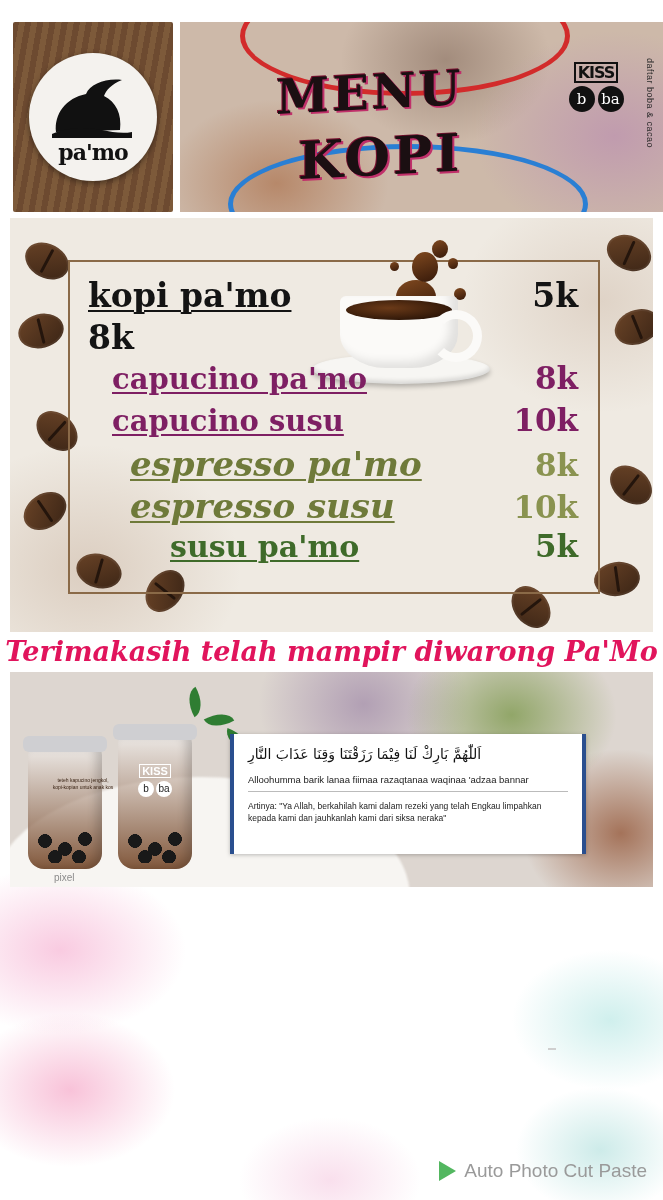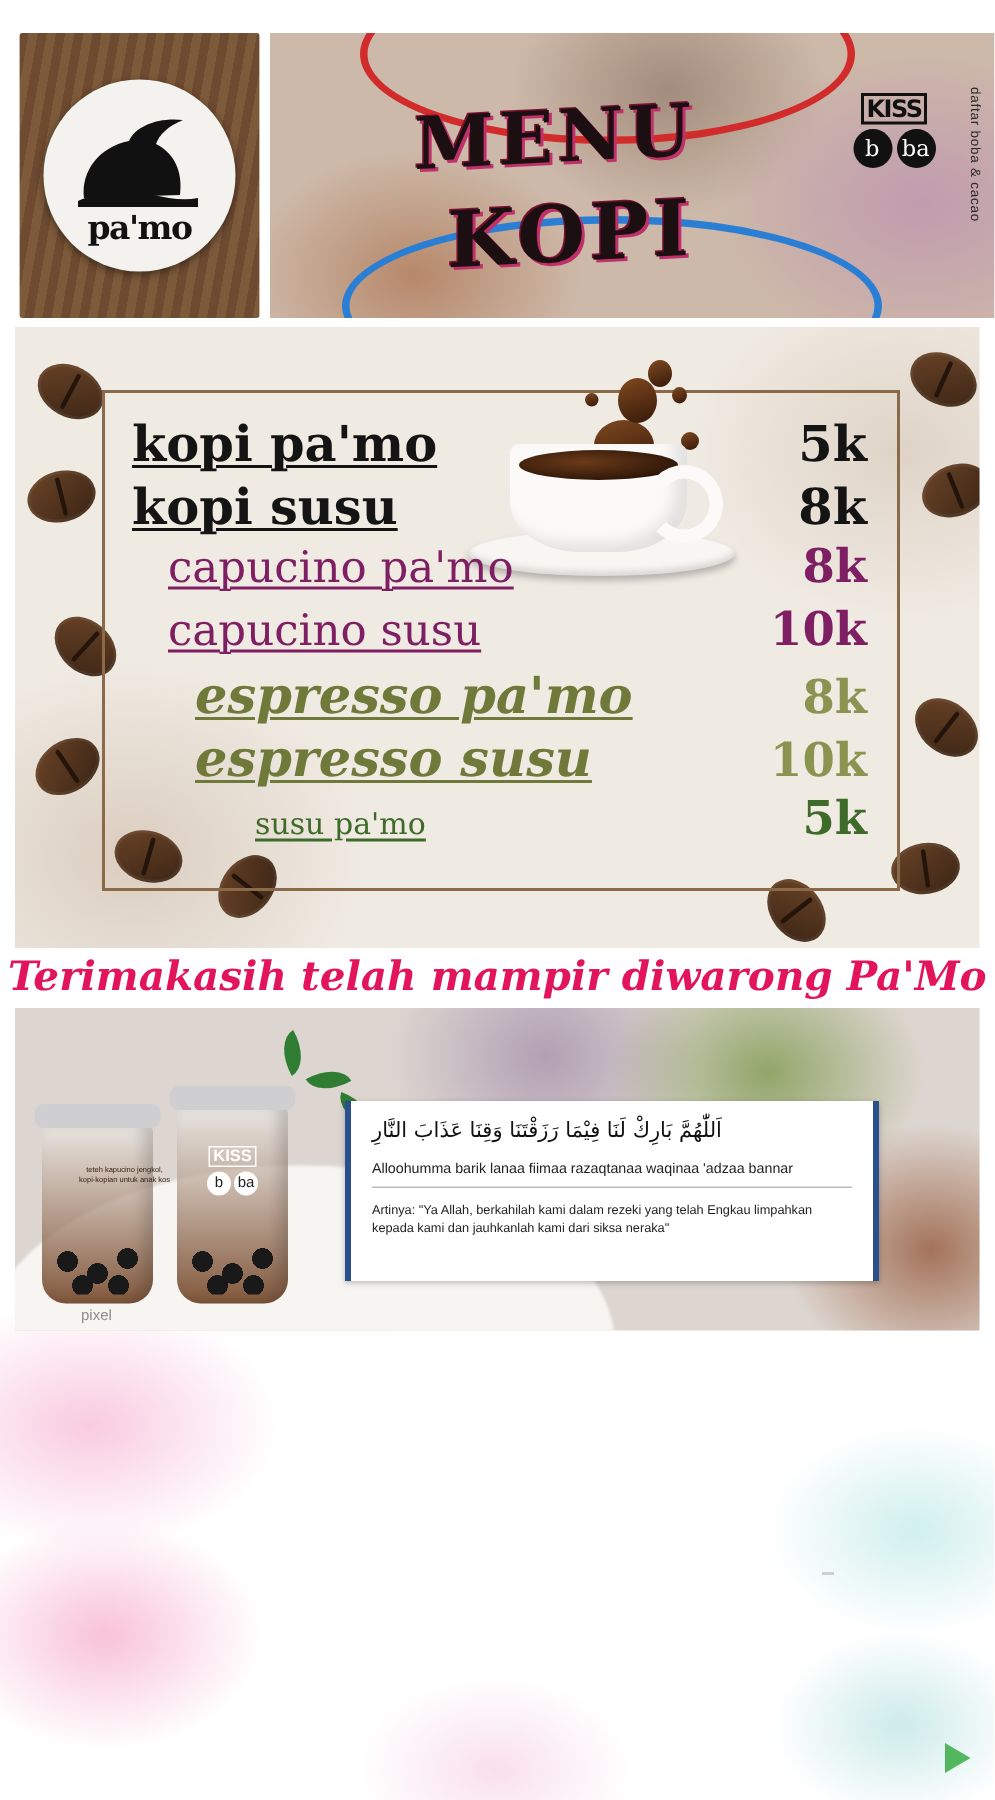--- a/index.html
+++ b/index.html
@@ -216,21 +216,21 @@
     text-underline-offset: 3px;
   }
   .r0 .mprice, .r1 .mprice, .r2 .mprice {
     font-family: "DejaVu Serif", serif;
     font-weight: 700;
     font-size: 33px;
     color: #141414;
   }
   .r3 .mname, .r4 .mname {
     font-family: "DejaVu Serif", serif;
-    font-weight: 400;
+    font-weight: 700;
     font-size: 29px;
     color: #7e1f63;
     text-decoration: underline;
     text-decoration-thickness: 2px;
     text-underline-offset: 3px;
     padding-left: 24px;
   }
   .r3 .mprice, .r4 .mprice {
     font-family: "DejaVu Serif", serif;
     font-weight: 700;
@@ -249,22 +249,22 @@
     padding-left: 42px;
   }
   .r5 .mprice, .r6 .mprice {
     font-family: "DejaVu Serif", serif;
     font-weight: 700;
     font-size: 31px;
     color: #8a9350;
   }
   .r7 .mname {
     font-family: "DejaVu Serif", serif;
-    font-weight: 400;
-    font-size: 20px;
+    font-weight: 700;
+    font-size: 30px;
     color: #3f6b2a;
     text-decoration: underline;
     text-decoration-thickness: 2px;
     text-underline-offset: 3px;
     padding-left: 82px;
   }
   .r7 .mprice {
     font-family: "DejaVu Serif", serif;
     font-weight: 700;
     font-size: 31px;
@@ -545,21 +545,20 @@
         <div class="handle"></div>
       </div>
     </div>
 
     <div class="menu-rows">
       <div class="mrow r0">
         <span class="mname">kopi pa'mo</span>
         <span class="mprice">5k</span>
       </div>
       <div class="mrow r2">
-        <span class="mname">kopi susu</span>
         <span class="mprice">8k</span>
       </div>
       <div class="mrow r3">
         <span class="mname">capucino pa'mo</span>
         <span class="mprice">8k</span>
       </div>
       <div class="mrow r4">
         <span class="mname">capucino susu</span>
         <span class="mprice">10k</span>
       </div>
@@ -611,15 +610,16 @@
       <div class="doa-meaning">Artinya: "Ya Allah, berkahilah kami dalam rezeki yang telah Engkau limpahkan kepada kami dan jauhkanlah kami dari siksa neraka"</div>
     </div>
 
     <div class="pixel-mark">pixel</div>
   </div>
 
   <div class="tiny-dash"></div>
 
   <div class="watermark">
     <span class="wm-play"></span>
+    <span class="wm-text">Auto Photo Cut Paste</span>
   </div>
 
 </div>
 
 </body></html>

